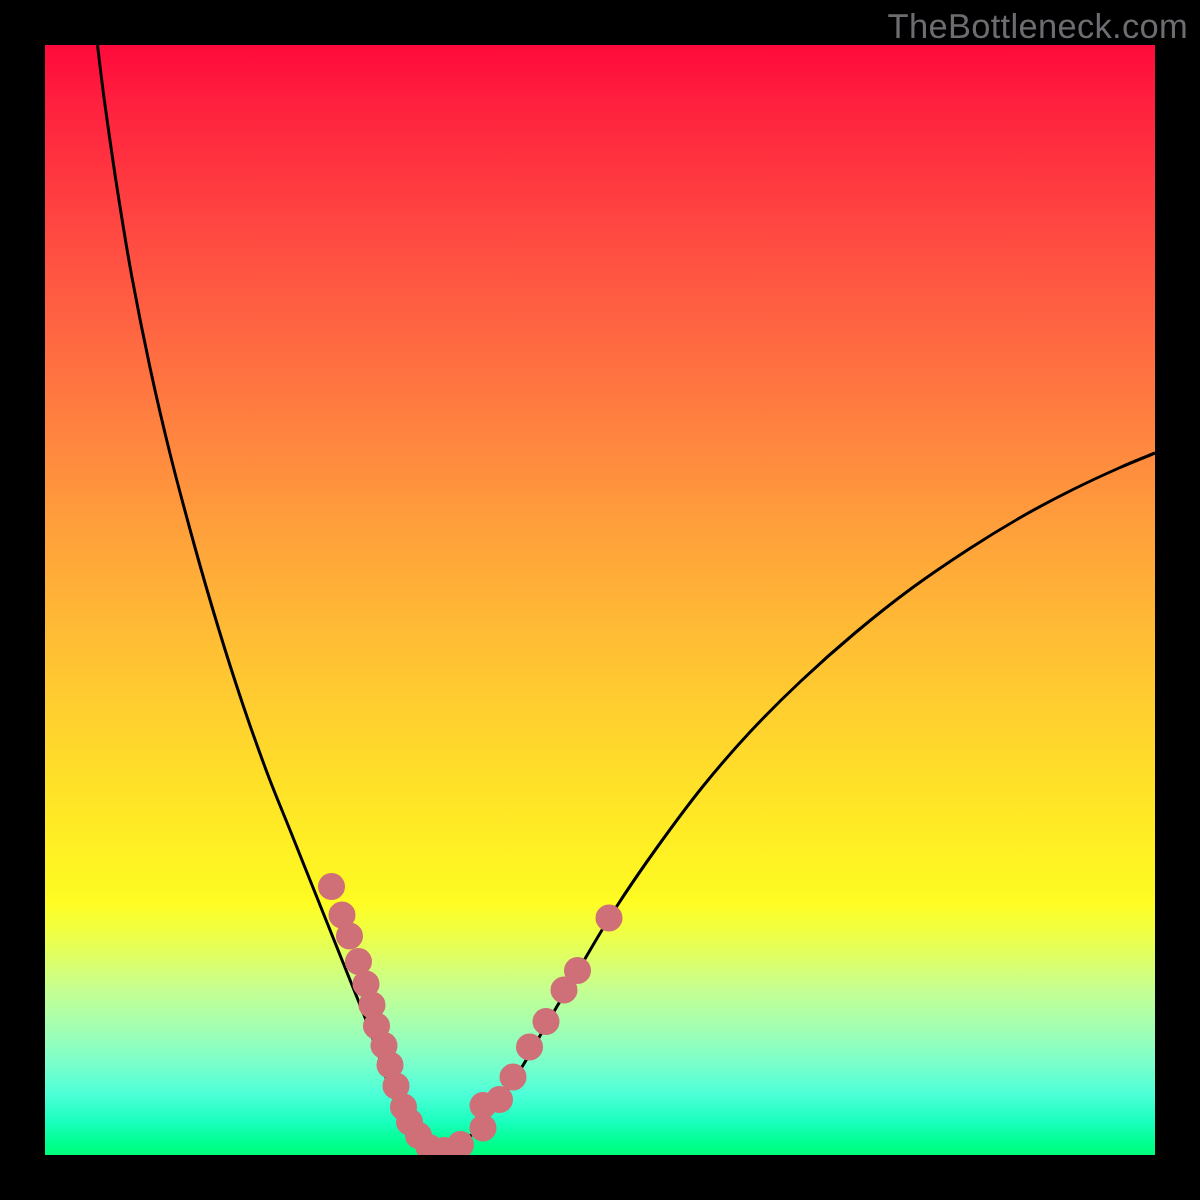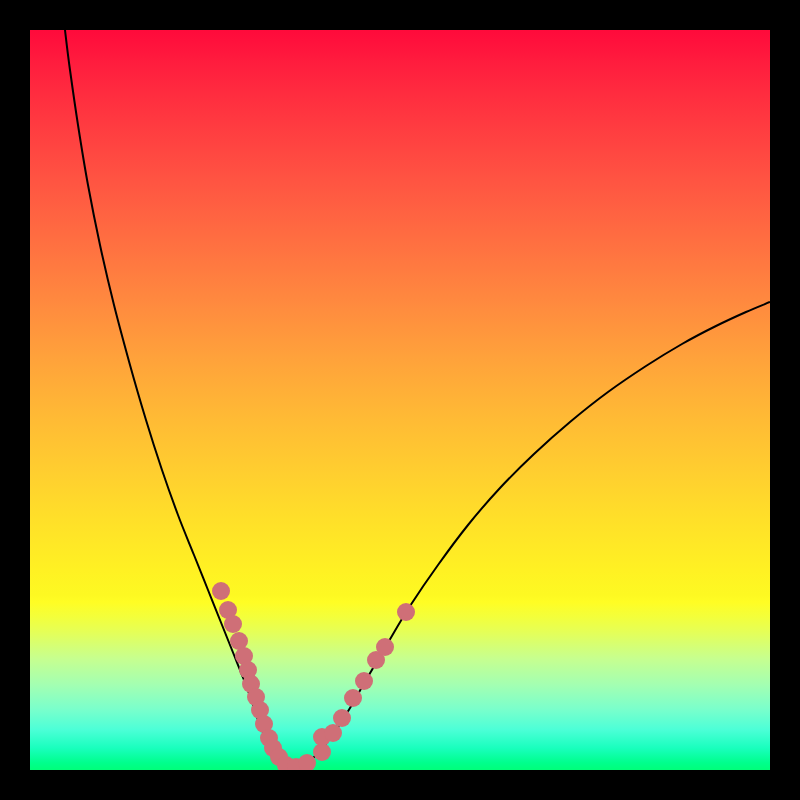--- a/index.html
+++ b/index.html
@@ -70,20 +70,21 @@
     font-weight: 500;
     letter-spacing: 0.2px;
     user-select: none;
   }
 </style>
 </head>
 <body>
 
 <div class="canvas-wrap">
 
+  <div class="watermark">TheBottleneck.com</div>
 
   <div class="plot-area">
     <div class="gradient-bg"></div>
 
     <svg class="overlay" viewBox="0 0 740 740" preserveAspectRatio="none">
       <path id="curve-path" fill="none" stroke="#000000" stroke-width="2" d="M 35 0 C 35.8 6.7, 37.8 24.2, 40 40 C 42.2 55.8, 45.0 75.8, 48 95 C 51.0 114.2, 54.3 135.0, 58 155 C 61.7 175.0, 65.7 195.0, 70 215 C 74.3 235.0, 79.0 255.0, 84 275 C 89.0 295.0, 94.7 315.8, 100 335 C 105.3 354.2, 110.7 372.5, 116 390 C 121.3 407.5, 126.7 424.2, 132 440 C 137.3 455.8, 142.7 470.8, 148 485 C 153.3 499.2, 159.0 512.5, 164 525 C 169.0 537.5, 173.3 548.3, 178 560 C 182.7 571.7, 187.7 584.2, 192 595 C 196.3 605.8, 200.3 615.8, 204 625 C 207.7 634.2, 211.0 642.2, 214 650 C 217.0 657.8, 219.7 665.3, 222 672 C 224.3 678.7, 226.0 684.5, 228 690 C 230.0 695.5, 232.2 700.3, 234 705 C 235.8 709.7, 237.3 714.5, 239 718 C 240.7 721.5, 242.2 723.8, 244 726 C 245.8 728.2, 247.7 729.7, 250 731 C 252.3 732.3, 255.3 733.5, 258 734 C 260.7 734.5, 263.3 734.2, 266 734 C 268.7 733.8, 271.0 734.2, 274 733 C 277.0 731.8, 280.7 729.8, 284 727 C 287.3 724.2, 290.3 720.5, 294 716 C 297.7 711.5, 301.7 706.3, 306 700 C 310.3 693.7, 315.0 686.3, 320 678 C 325.0 669.7, 330.0 660.3, 336 650 C 342.0 639.7, 348.7 628.3, 356 616 C 363.3 603.7, 371.3 589.5, 380 576 C 388.7 562.5, 398.3 548.5, 408 535 C 417.7 521.5, 427.7 507.8, 438 495 C 448.3 482.2, 459.0 469.8, 470 458 C 481.0 446.2, 492.3 435.0, 504 424 C 515.7 413.0, 527.7 402.3, 540 392 C 552.3 381.7, 565.3 371.3, 578 362 C 590.7 352.7, 603.7 344.0, 616 336 C 628.3 328.0, 640.3 320.7, 652 314 C 663.7 307.3, 675.3 301.3, 686 296 C 696.7 290.7, 707.0 286.0, 716 282 C 725.0 278.0, 736.0 273.7, 740 272"></path>
       <g id="dots-group">
           <circle cx="191" cy="561" r="9" fill="#cf6f77" stroke="#a8535c" stroke-width="0"></circle>
           <circle cx="198" cy="580" r="9" fill="#cf6f77" stroke="#a8535c" stroke-width="0"></circle>
           <circle cx="203" cy="594" r="9" fill="#cf6f77" stroke="#a8535c" stroke-width="0"></circle>

